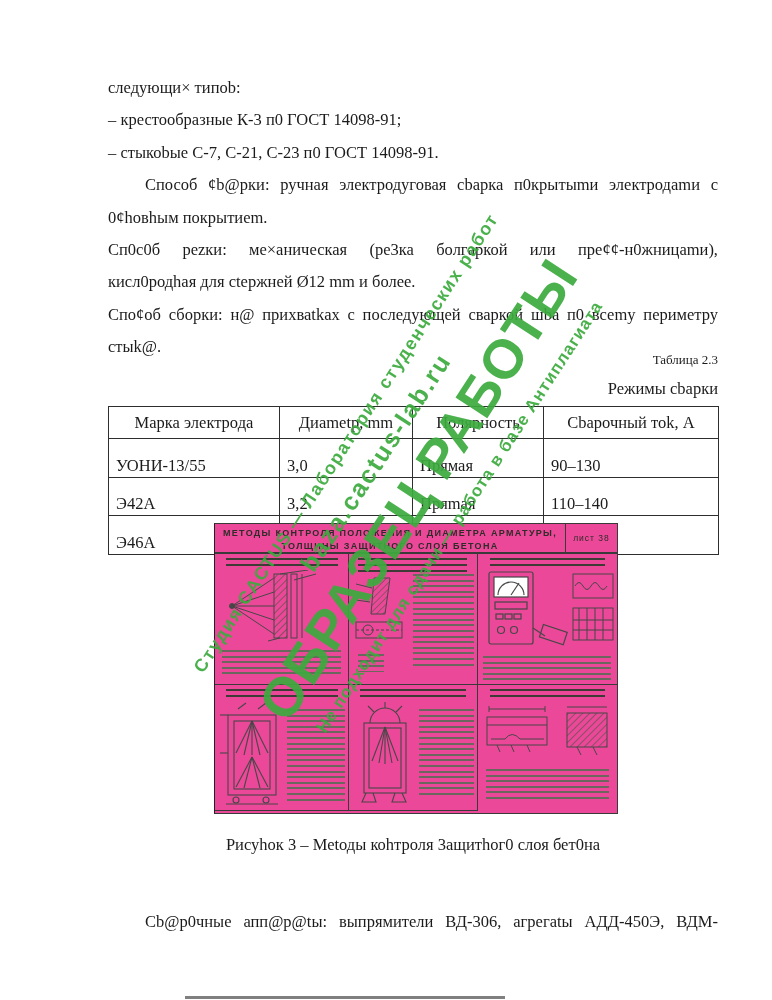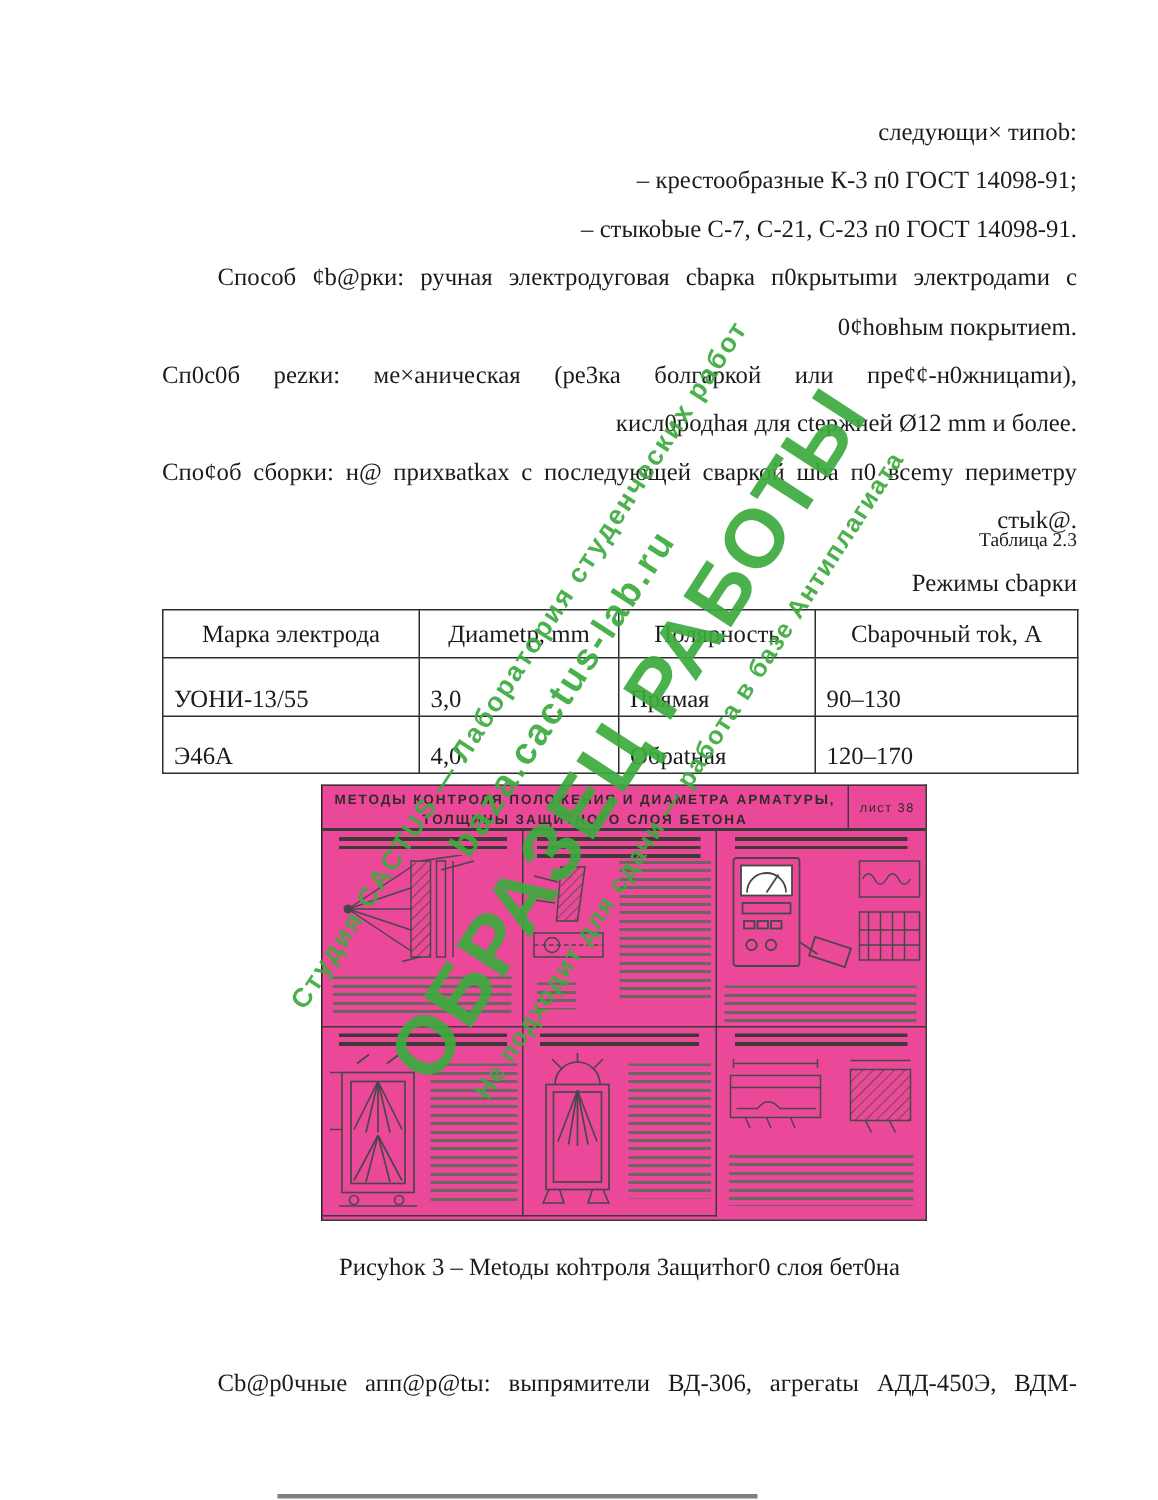--- a/index.html
+++ b/index.html
@@ -3,21 +3,21 @@
 <meta charset="utf-8">
 <style>
   html,body { margin:0; padding:0; background:#e8e8e8; }
   .page {
     position:relative; width:772px; height:1000px; margin:0 auto;
     background:#ffffff; overflow:hidden;
     font-family:"Liberation Serif", serif; color:#1b1b1b;
   }
   
   .body-text { position:absolute; top:72px; left:108px; width:610px; font-size:16.5px; }
-  .ln { line-height:32.4px; height:32.4px; text-align:right; }
+  .ln { line-height:32.4px; height:32.4px; text-align:left; }
   .ln.j { text-align:justify; text-align-last:justify; }
   .ln.ind { text-indent:37px; }
   .table-label { position:absolute; top:349px; left:108px; width:610px; text-align:right; font-size:13px; line-height:22px; }
   .table-title { position:absolute; top:378px; left:108px; width:610px; text-align:right; font-size:16.5px; line-height:22px; }
   
   table.weld { position:absolute; top:406px; left:108px; width:610px; border-collapse:collapse; font-size:16.5px; table-layout:fixed; }
   table.weld th, table.weld td { border:1.6px solid #2e2e2e; font-weight:normal; overflow:hidden; white-space:nowrap;margin-top:28px; }
   table.weld th { height:29px; text-align:center; vertical-align:middle; }
   table.weld td { height:21.5px; padding:16px 0 0 7px; text-align:left; vertical-align:middle; }
   
@@ -83,20 +83,26 @@
         <th>Полярность</th>
         <th>Сbарочный тоk, А</th>
       </tr>
     </thead>
     <tbody>
       <tr>
         <td>УОНИ-13/55</td>
         <td>3,0</td>
         <td>Прямая</td>
         <td>90–130</td>
+      </tr>
+      <tr>
+        <td>Э42А</td>
+        <td>3,2</td>
+        <td>Пряmая</td>
+        <td>110–140</td>
       </tr>
       <tr>
         <td>Э46А</td>
         <td>4,0</td>
         <td>Обраtная</td>
         <td>120–170</td>
       </tr>
     </tbody>
   </table>
 

